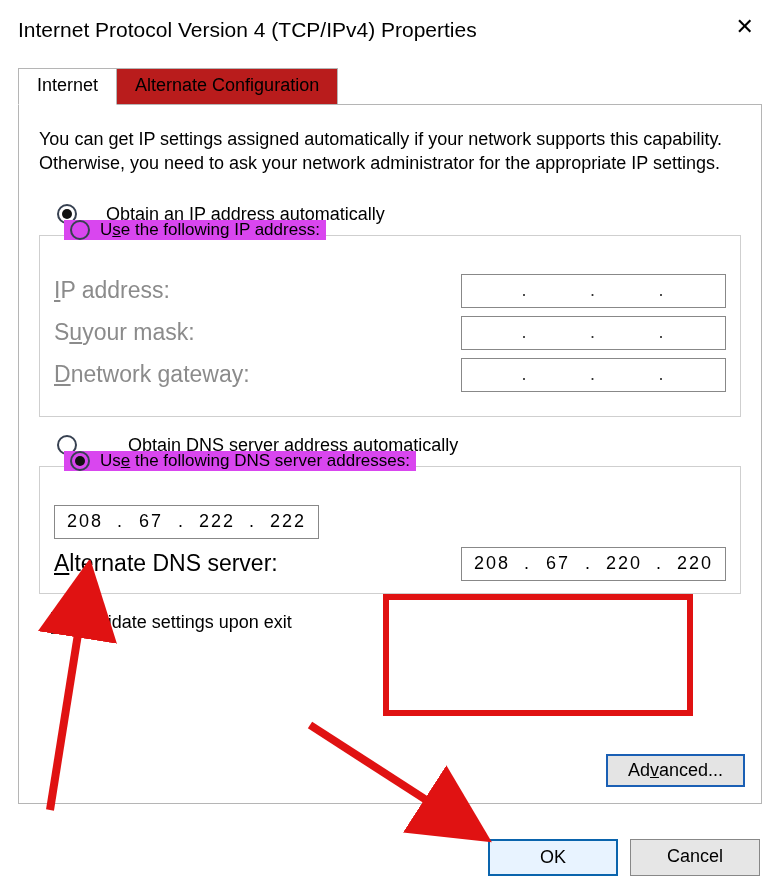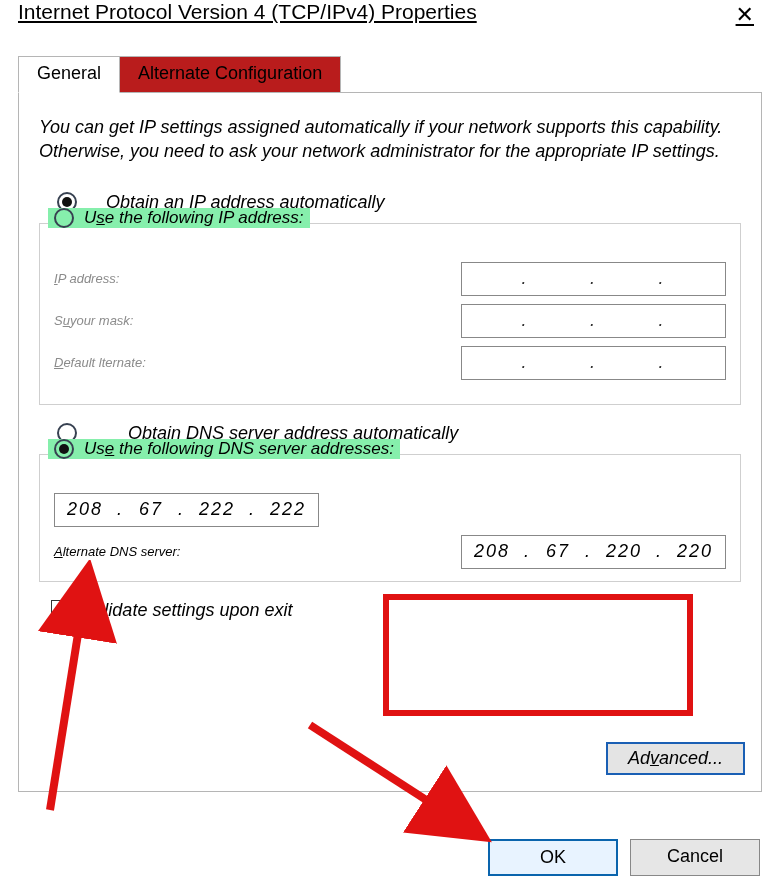--- a/index.html
+++ b/index.html
@@ -10,25 +10,24 @@
     font-size: 17px;
     background: #fff;
     color: #000;
     width: 782px;
     height: 892px;
     overflow: hidden;
     position: relative;
   }
   .titlebar {
     display: flex;
-    align-items: flex-start;
+    align-items: flex-end;
     justify-content: space-between;
-    padding: 0 20px 8px 18px;
+    padding: 12px 20px 8px 18px;
     font-size: 21px;
-    text-decoration: underline;
   }
   .close-x {
     font-size: 22px;
     font-weight: 300;
     cursor: pointer;
     padding: 2px 8px;
   }
   .tabs {
     display: flex;
     margin: 18px 0 0 18px;
@@ -51,21 +50,20 @@
   .tab:not(.active) {
     background: #b91c1c;
   }
   .tab-panel {
     border: 1px solid #b5b5b5;
     margin: -1px 20px 8px 18px;
     padding: 22px 20px 16px 20px;
     position: relative;
     z-index: 1;
     min-height: 700px;
-    font-style: italic;
   }
   .desc {
     font-size: 18px;
     line-height: 1.35;
     margin-bottom: 28px;
   }
   .radio-row {
     display: flex;
     align-items: center;
     font-size: 18px;
@@ -93,34 +91,34 @@
   .ul { text-decoration: underline; }
   .fieldset {
     border: 1px solid #cfcfcf;
     margin: 0 0 14px 0;
     padding: 30px 14px 16px 14px;
     position: relative;
   }
   .fieldset .legend-radio {
     position: absolute;
     top: -16px;
-    left: 8px;
-    background: #86efac;
+    left: 24px;
+    background: #d946ef;
     padding: 0 6px;
     display: flex;
     align-items: center;
   }
   .field-row {
     display: flex;
     align-items: center;
     justify-content: space-between;
     margin: 8px 0;
   }
   .field-label {
-    font-size: 13px;
+    font-size: 23px;
     color: #000;
   }
   .field-label.disabled { color: #8b8b8b; }
   .ip-input {
     width: 265px;
     height: 34px;
     border: 1px solid #888;
     background: #fff;
     font-size: 18px;
     padding: 0 12px;
@@ -194,21 +192,21 @@
 </style>
 </head>
 <body>
 
 <div class="titlebar">
   <span>Internet Protocol Version 4 (TCP/IPv4) Properties</span>
   <span class="close-x">✕</span>
 </div>
 
 <div class="tabs">
-  <div class="tab active">General</div>
+  <div class="tab active">Internet</div>
   <div class="tab">Alternate Configuration</div>
 </div>
 
 <div class="tab-panel">
   <div class="desc">You can get IP settings assigned automatically if your network supports this capability. Otherwise, you need to ask your network administrator for the appropriate IP settings.</div>
 
   <div class="radio-row" style="margin-bottom:10px;gap:19px;">
     <span class="radio-circle checked"></span>
     <span>
       <span class="ul">O</span><span>btain an IP address automatically</span>
@@ -245,21 +243,21 @@
           <span class="dot">.</span>
           <span class="octet"></span>
           <span class="dot">.</span>
           <span class="octet"></span>
           <span class="dot">.</span>
           <span class="octet"></span>
       </span>
     </div>
     <div class="field-row">
       <span class="field-label disabled">
-        <span class="ul">D</span><span>efault lternate:</span>
+        <span class="ul">D</span><span>network gateway:</span>
       </span>
       <span class="ip-input disabled">
         <span class="octet"></span>
           <span class="dot">.</span>
           <span class="octet"></span>
           <span class="dot">.</span>
           <span class="octet"></span>
           <span class="dot">.</span>
           <span class="octet"></span>
       </span>

